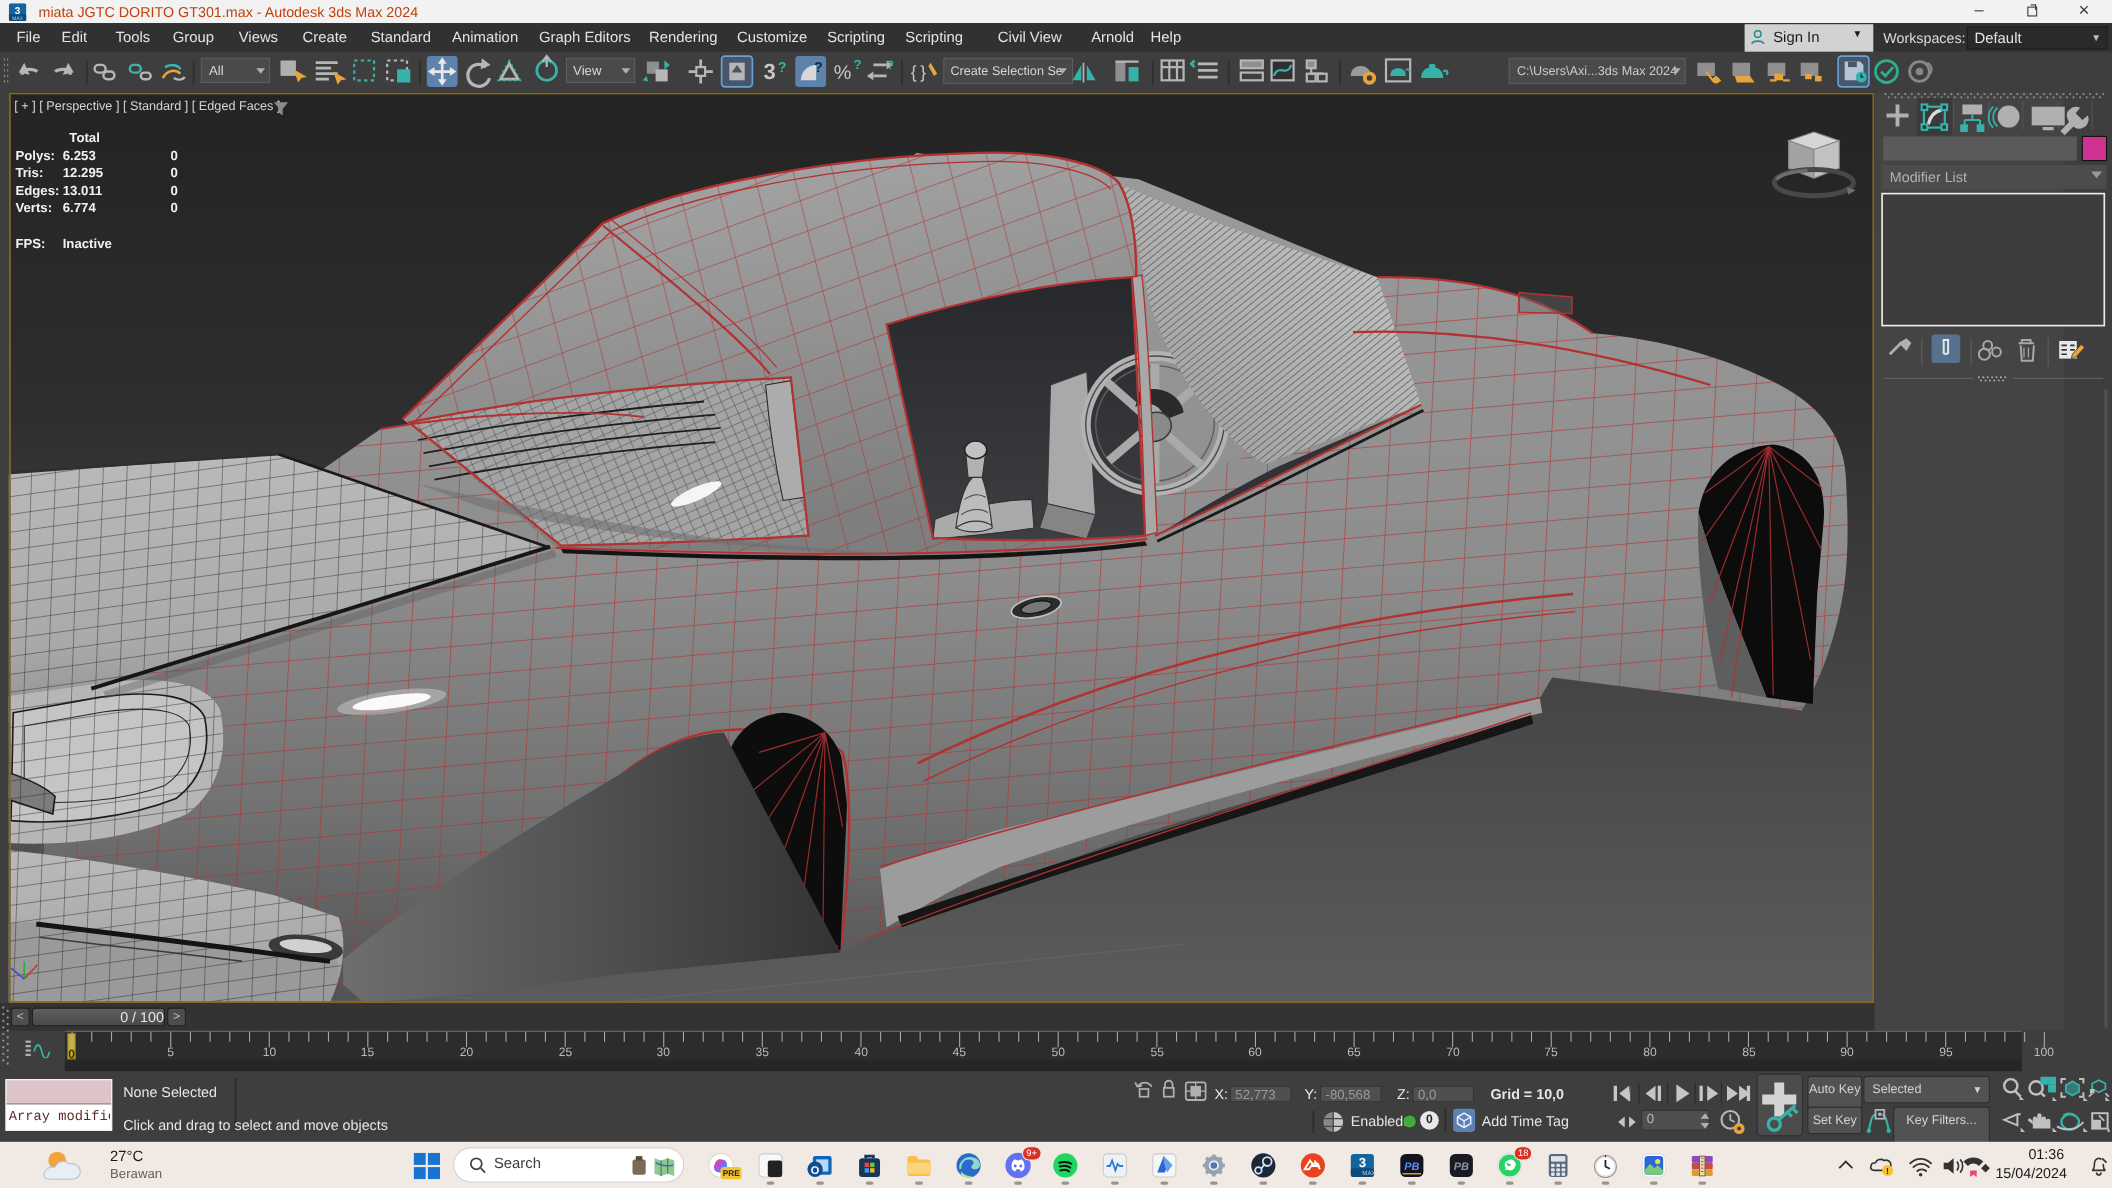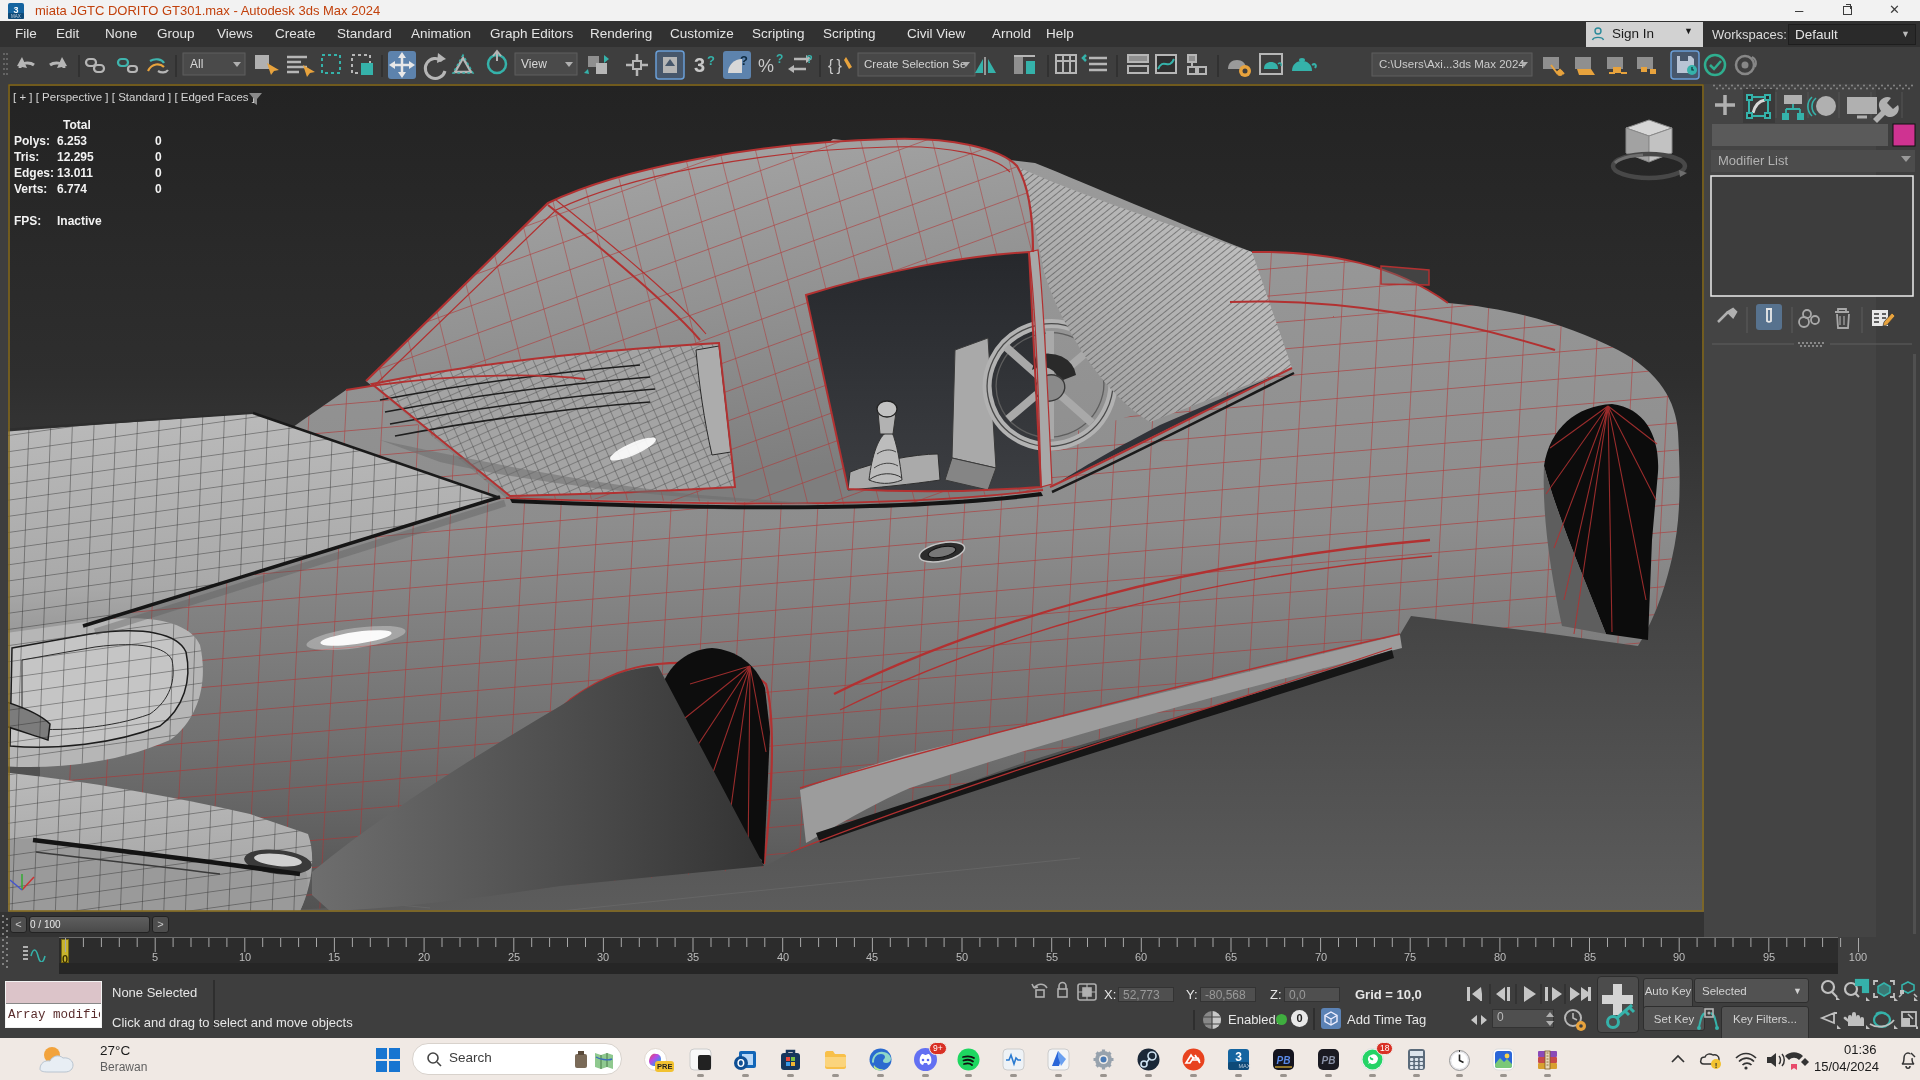--- a/index.html
+++ b/index.html
@@ -10,21 +10,21 @@
 #menubar span{position:absolute;top:5px;font-size:13.5px;color:#e4e4e4}
 #signin{left:1586px;top:1px;width:117px;height:25px;background:#d2d2d2;font-size:13px}
 #signin span{color:#1b1b1b !important;position:absolute}
 #wslabel{left:1712px;top:6px;font-size:13px;color:#dcdcdc}
 #wsdd{left:1788px;top:3px;width:128px;height:21px;background:#2a2a2a;border:1px solid #1e1e1e;color:#e6e6e6;font-size:13px}
 #vplabel{left:13px;top:91px;font-size:11.5px;color:#d4d4d4}
 .stats{font-size:12px;color:#f2f2f2;font-weight:bold}
 #rp{left:1704px;top:84px;width:172px;height:853px;background:#444444}
 #trackbar{left:0;top:912px;width:1704px;height:25px;background:#333333}
 #tbLt{left:10px;top:916px;width:17px;height:17px;background:#4e4e4e;border:1px solid #222;border-radius:3px;color:#c8c8c8;text-align:center;font-size:11px;line-height:15px}
-#tbGrip{left:29px;top:916px;width:121px;height:17px;background:linear-gradient(#5e5e5e,#4a4a4a);border:1px solid #222;border-radius:3px;color:#e8e8e8;text-align:left;font-size:10px;line-height:15px}
+#tbGrip{left:29px;top:916px;width:121px;height:17px;background:linear-gradient(#5e5e5e,#4a4a4a);border:1px solid #222;border-radius:3px;color:#e8e8e8;text-align:right;font-size:13px;line-height:15px}
 #tbRt{left:152px;top:916px;width:17px;height:17px;background:#4e4e4e;border:1px solid #222;border-radius:3px;color:#c8c8c8;text-align:center;font-size:11px;line-height:15px}
 #ruler{left:59px;top:937px;width:1779px;height:26px;background:#2c2c2c;border-top:1px solid #6e6e6e}
 #ruler2{left:59px;top:963px;width:1779px;height:11px;background:#262626}
 .rnum{position:absolute;top:951px;font-size:11px;color:#bcbcbc;transform:translateX(-50%)}
 #statusbar{left:0;top:974px;width:1920px;height:64px;background:#3e3e3e}
 #mxs{left:5px;top:981px;width:97px;height:47px;border:1px solid #f2f2f2;background:#fff}
 #mxs .p{left:0;top:0;width:95px;height:22px;background:#dcc4c9;border-bottom:1px solid #888}
 #mxs .w{left:2px;top:26px;font-family:"Liberation Mono",monospace;font-size:12.5px;color:#5a2d2d;white-space:nowrap;overflow:hidden;width:92px}
 .sbtxt{font-size:13px;color:#e6e6e6}
 .coordf{top:987px;width:56px;height:15px;background:#4f4f4f;border:1px solid #333;color:#9a9a9a;font-size:12px;padding-left:4px;line-height:14px}
@@ -42,21 +42,21 @@
     </svg>
  <div class="a t">miata JGTC DORITO GT301.max - Autodesk 3ds Max 2024</div>
  <div class="a wbtn" style="left:1795px;top:1px;font-size:15px">–</div>
  <div class="a wbtn" style="left:1843px;top:6px;width:9px;height:9px;border:1px solid #3c3c3c"></div>
  <div class="a wbtn" style="left:1846px;top:4px;width:5px;height:5px;border:1px solid #3c3c3c;border-bottom:0;border-left:0"></div>
  <div class="a wbtn" style="left:1889px;top:2px;font-size:13px">✕</div>
 </div>
 <div class="a" id="menubar">
  <span style="left:15px">File</span>
     <span style="left:56px">Edit</span>
-    <span style="left:105px">None</span>
+    <span style="left:105px">Tools</span>
     <span style="left:157px">Group</span>
     <span style="left:217px">Views</span>
     <span style="left:275px">Create</span>
     <span style="left:337px">Standard</span>
     <span style="left:411px">Animation</span>
     <span style="left:490px">Graph Editors</span>
     <span style="left:590px">Rendering</span>
     <span style="left:670px">Customize</span>
     <span style="left:752px">Scripting</span>
     <span style="left:823px">Scripting</span>
@@ -716,21 +716,21 @@
   </svg>
 <div class="a" style="left:1597px;top:976px;width:42px;height:57px;background:#4c4c4c;border:1px solid #2e2e2e;border-radius:4px"></div>
 <svg class="a" style="left:1600px;top:980px" width="38" height="50" viewBox="0 0 38 50">
     <path d="M13 4h9v11h11v9H22v11h-9V24H2v-9h11z" fill="#d4d4d4"></path>
     <g stroke="#35b2aa" stroke-width="3" fill="none">
       <circle cx="13" cy="42" r="5.5"></circle>
       <path d="M17 38L32 25M29 27l5 5M25 31l4 4"></path>
     </g>
   </svg>
 <div class="a sbbtn" style="left:1643px;top:978px;width:50px;height:34px;line-height:24px">Auto Key</div>
-<div class="a sbbtn" style="left:1643px;top:1006px;width:62px;height:25px;line-height:24px">Set Key</div>
+<div class="a sbbtn" style="left:1643px;top:1006px;width:50px;height:25px;line-height:24px">Set Key</div>
 <div class="a sbbtn" style="left:1694px;top:978px;width:115px;height:25px;text-align:left"><span style="margin-left:7px;line-height:24px">Selected</span><span style="float:right;margin-right:6px;font-size:9px;line-height:24px">▼</span></div>
 <svg class="a" style="left:1695px;top:1007px" width="26" height="24" viewBox="0 0 26 24">
     <g fill="none" stroke="#35b2aa" stroke-width="2">
       <path d="M4 20c2-8 2-12 6-14M22 20c-2-8-2-12-6-14"></path>
     </g>
     <rect x="10" y="2" width="8" height="8" fill="none" stroke="#b6b6b6" stroke-width="1.6"></rect>
     <circle cx="14" cy="6" r="1.6" fill="#b6b6b6"></circle>
     <circle cx="4" cy="21" r="2" fill="#35b2aa"></circle>
     <circle cx="22" cy="21" r="2" fill="#35b2aa"></circle>
   </svg>

